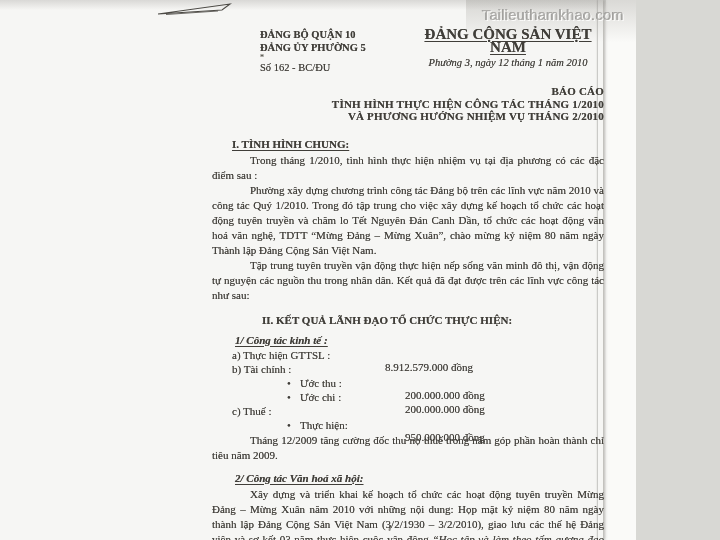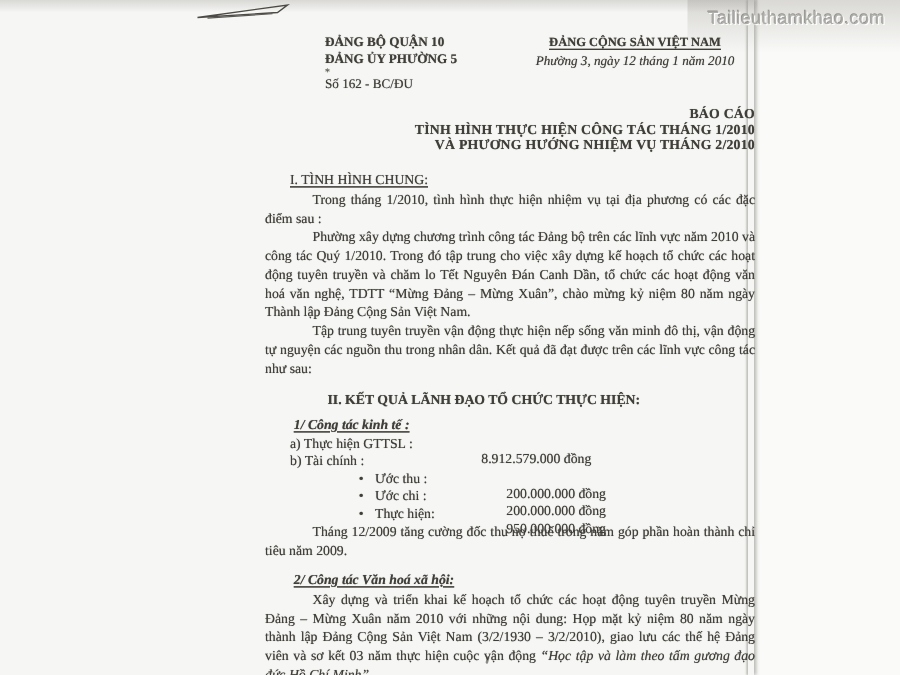--- a/index.html
+++ b/index.html
@@ -1,17 +1,17 @@
 <!DOCTYPE html>
 <html><head>
 <meta charset="utf-8">
 <style>
   html,body{margin:0;padding:0;background:#d8d8d4;}
   #scan{
-    position:relative;width:720px;height:540px;overflow:hidden;
+    position:relative;width:636px;height:540px;overflow:hidden;
     background:#f6f6f4;
     font-family:"Liberation Serif","DejaVu Serif",serif;
     color:#403e39;
   }
   
   .top-shade{position:absolute;left:0;top:0;width:720px;height:10px;
     background:linear-gradient(180deg,rgba(150,148,144,.30),rgba(150,148,144,0));pointer-events:none;}
   .corner-shade{position:absolute;right:0;top:0;width:170px;height:48px;
     background:linear-gradient(180deg,rgba(165,163,158,.38),rgba(165,163,158,0) 88%);pointer-events:none;}
   .edge-line{position:absolute;left:598px;top:0;width:5px;height:540px;opacity:.92;
@@ -27,25 +27,25 @@
     background:#8d8b86;transform:rotate(14deg);border-radius:1px;}
   
   .content{position:absolute;left:212px;top:28px;width:392px;
     font-size:11px;line-height:15px;text-align:justify;
     text-shadow:0 0 0.6px rgba(72,70,64,.75);}
   .hdr-flex{display:flex;line-height:13px;}
   .hdr-left{width:150px;margin-left:48px;text-align:left;font-weight:700;font-size:10.5px;}
   .hdr-sep{display:block;font-weight:400;font-size:8px;line-height:7px;color:#5a584f;}
   .hdr-num{font-weight:400;font-size:10.5px;}
   .hdr-right{margin-left:auto;width:192px;text-align:center;}
-  .party{font-weight:700;font-size:10px;text-decoration:underline;text-underline-offset:2px;}
+  .party{font-weight:700;font-size:15px;text-decoration:underline;text-underline-offset:2px;}
   .place-date{font-style:italic;font-size:10.5px;margin-top:2px;}
   .title-block{margin:11px 0 0 16px;text-align:right;font-weight:700;
     font-size:11px;line-height:12.5px;letter-spacing:.2px;}
-  .h-sec1{margin:14px 5px 0 20px;font-weight:400;text-decoration:underline;text-underline-offset:2px;}
+  .h-sec1{margin:14px 5px 0 20px;font-weight:700;text-decoration:underline;text-underline-offset:2px;}
   .para{margin:0;text-indent:38px;}
   .h-sec2{margin:10px 0 0 50px;font-weight:700;text-underline-offset:2px;}
   .h-sub{margin:5px 0 0 23px;font-weight:700;font-style:italic;
     text-decoration:underline;text-underline-offset:2px;}
   .fin-row{position:relative;line-height:14px;margin-left:20px;}
   .fin-bullet{position:absolute;left:55px;top:0;}
   .fin-row.indent .fin-label{margin-left:68px;}
   .fin-value{position:absolute;left:153px;top:12px;white-space:nowrap;}
   .fin-row.indent .fin-value{left:173px;}
   .quote-italic{font-style:italic;}
@@ -105,20 +105,23 @@
     <div class="fin-row indent">
       <span class="fin-bullet">•</span>
       <span class="fin-label">Ước thu :</span>
       <span class="fin-value">200.000.000 đồng</span>
     </div>
     <div class="fin-row indent">
       <span class="fin-bullet">•</span>
       <span class="fin-label">Ước chi :</span>
       <span class="fin-value">200.000.000 đồng</span>
     </div>
+    <div class="fin-row">
+      <span class="fin-label">c) Thuế :</span>
+    </div>
     <div class="fin-row indent">
       <span class="fin-bullet">•</span>
       <span class="fin-label">Thực hiện:</span>
       <span class="fin-value">950.000.000 đồng</span>
     </div>
 
     <p class="para" style="margin-top:1px">Tháng 12/2009 tăng cường đốc thu nợ thuế trong năm góp phần hoàn thành chỉ tiêu năm 2009.</p>
 
     <div class="h-sub" style="margin-top:8px">2/ Công tác Văn hoá xã hội:</div>
     <p class="para" style="margin-top:1px"><span>Xây dựng và triển khai kế hoạch tổ chức các hoạt động tuyên truyền Mừng Đảng – Mừng Xuân năm 2010 với những nội dung: Họp mặt kỷ niệm 80 năm ngày thành lập Đảng Cộng Sản Việt Nam (3/2/1930 – 3/2/2010), giao lưu các thế hệ Đảng viên và sơ kết 03 năm thực hiện cuộc vận động </span><span class="quote-italic">“Học tập và làm theo tấm gương đạo đức Hồ Chí Minh”</span></p>

